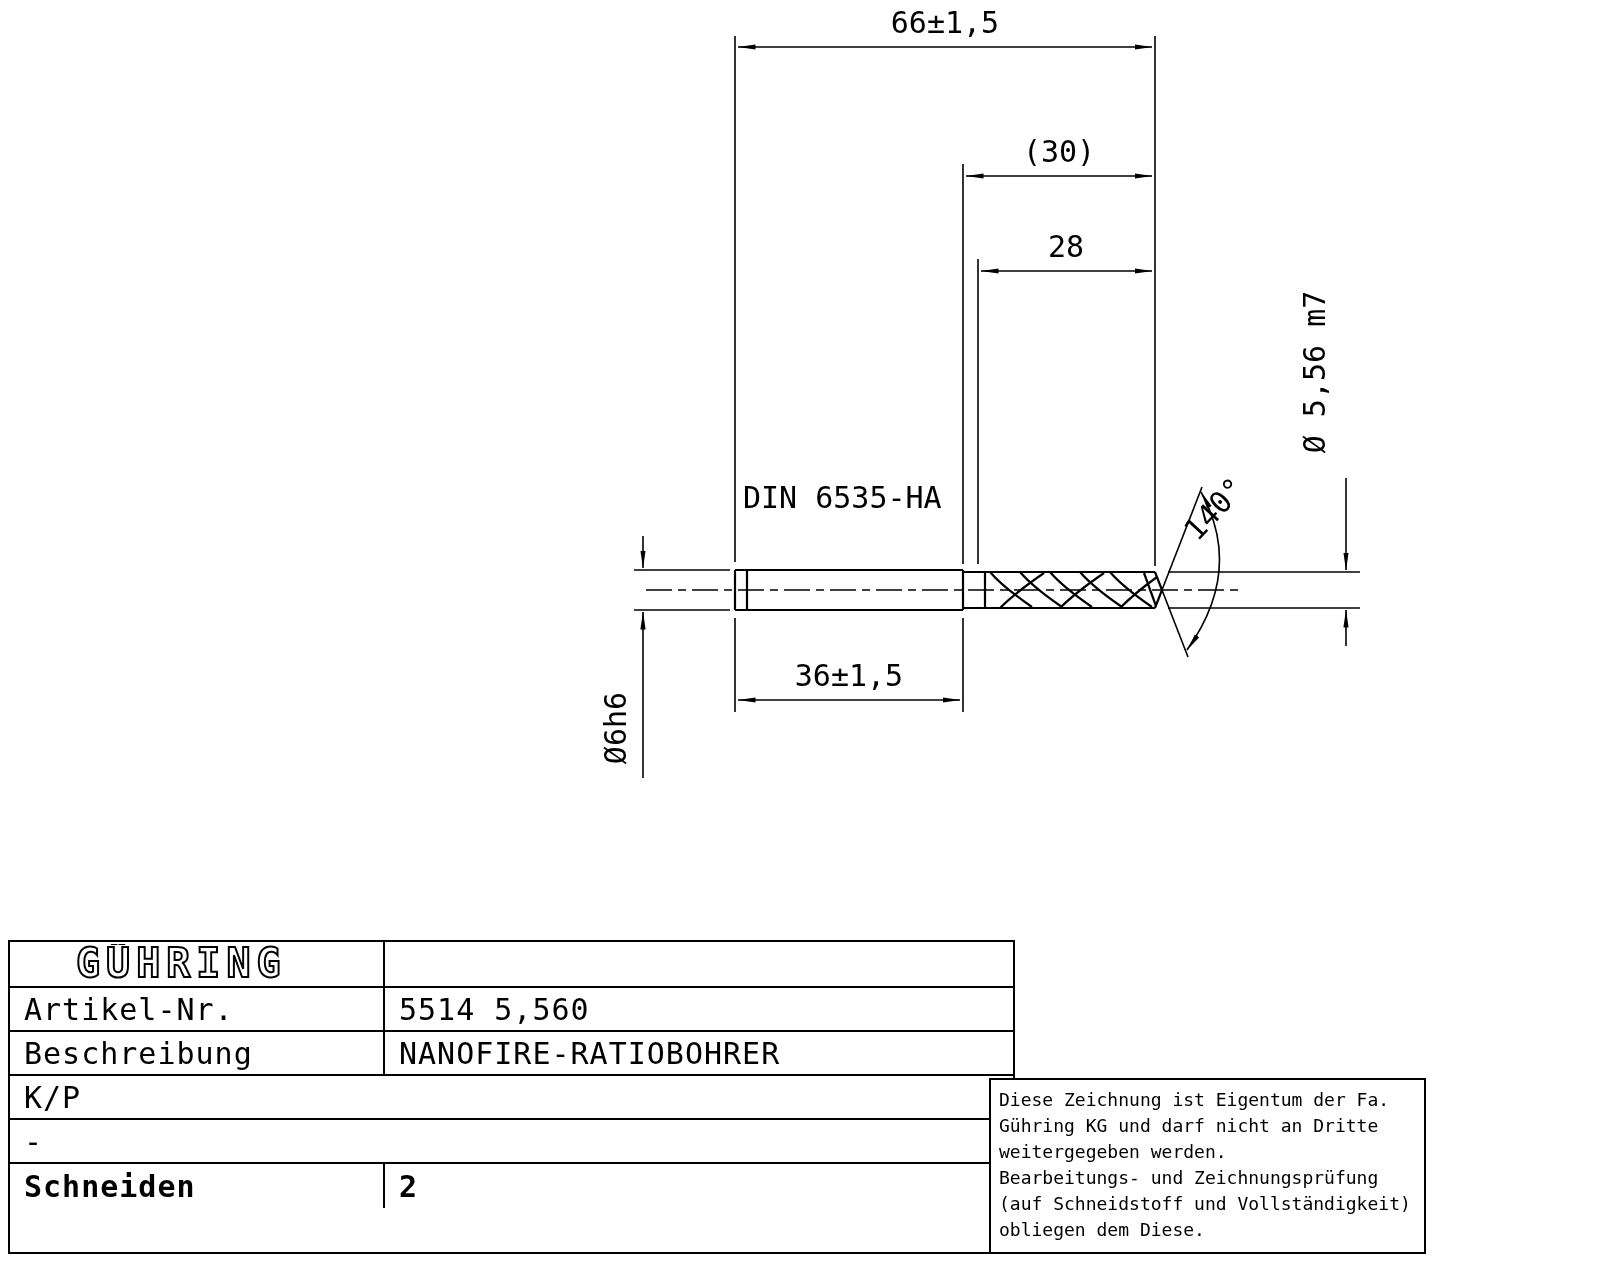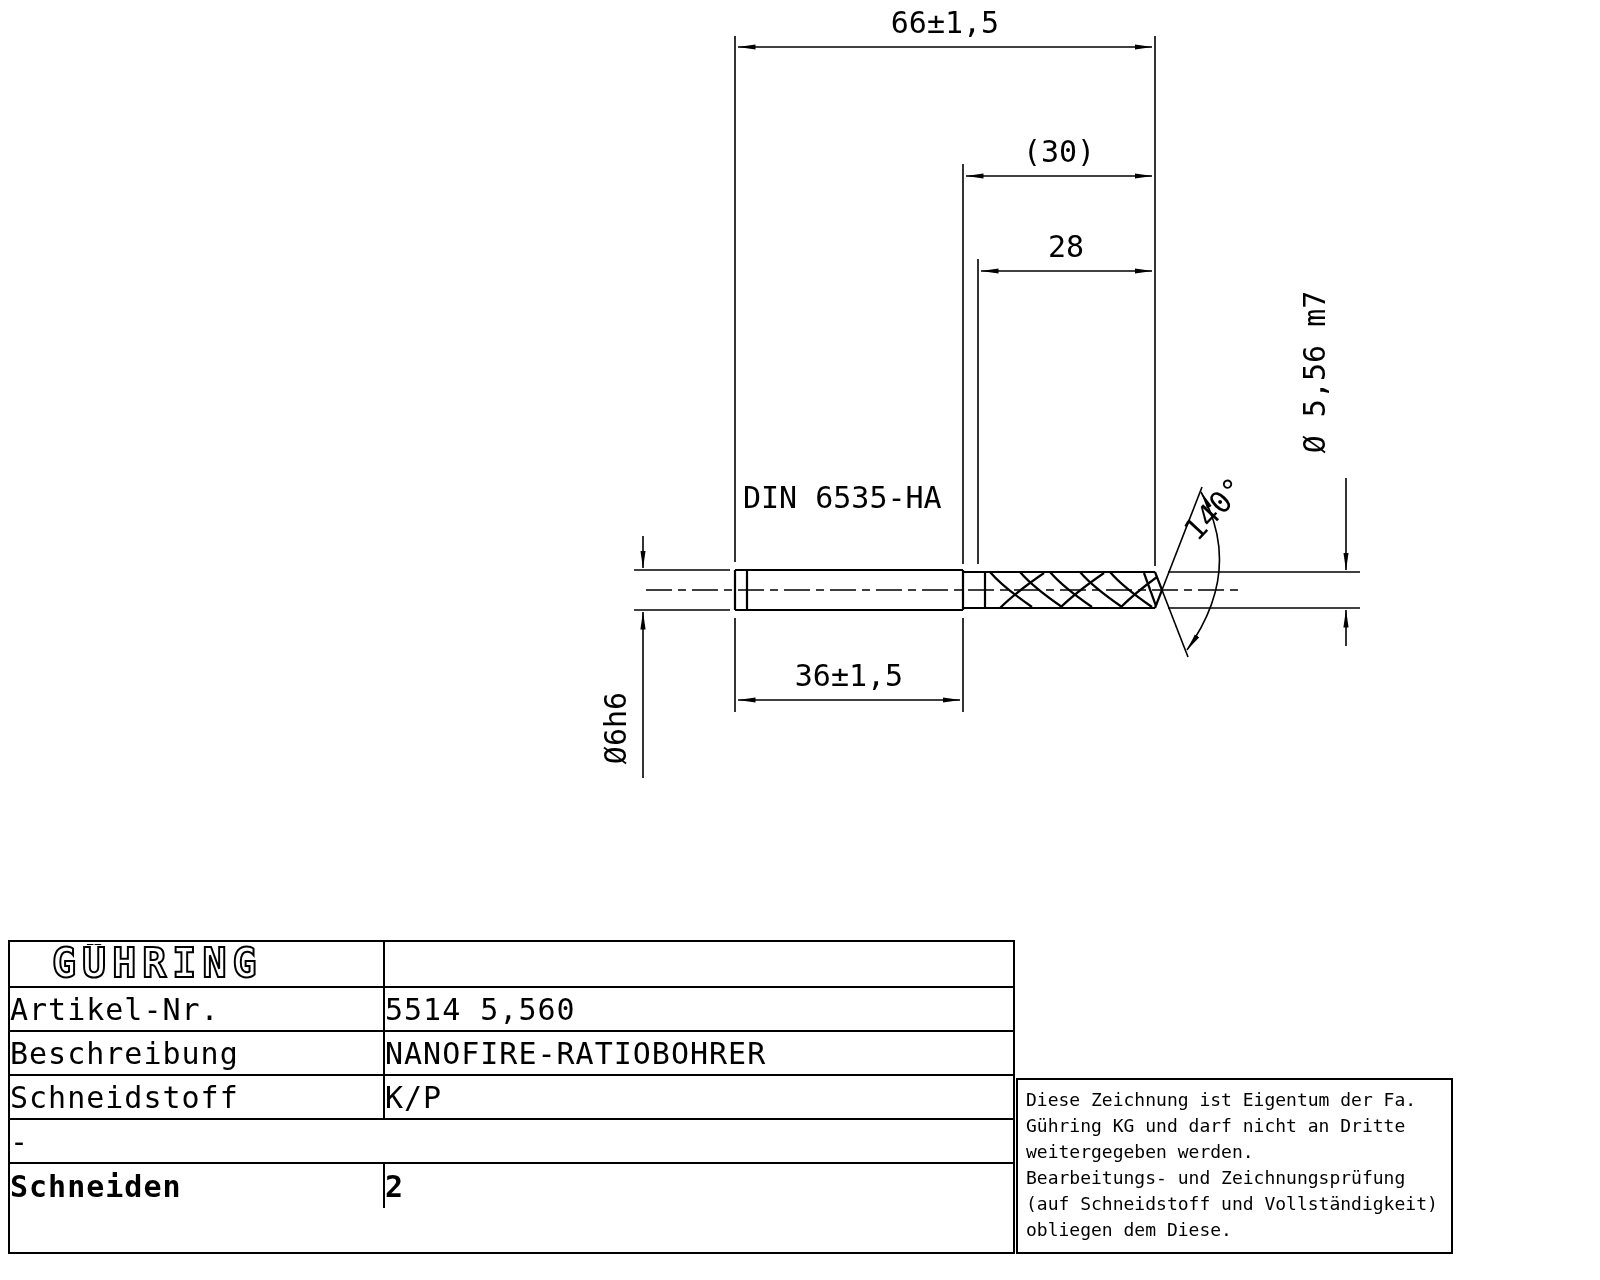--- a/index.html
+++ b/index.html
@@ -12,30 +12,30 @@
 
   
   .titleblock {
     position:absolute; left:8px; top:940px; width:1007px; height:314px;
     border:2px solid #000; box-sizing:border-box; background:#fff;
     display:grid; grid-template-rows:46px repeat(6, 44px);
   }
   .tb-row { display:grid; grid-template-columns:375px 1fr; border-bottom:2px solid #000; box-sizing:border-box; }
   .tb-row:last-child { border-bottom:none;font-weight:bold; }
   .tb-cell {
-    display:flex; align-items:center; 
+    display:flex; align-items:center; padding-left:14px;
     font-size:30px; letter-spacing:1px; white-space:nowrap; overflow:hidden;
     box-sizing:border-box;
   }
   .tb-cell.label { border-right:2px solid #000; }
-  .logo-cell { padding-left:40px; }
+  .logo-cell { padding-left:64px; }
 
   
   .disclaimer {
-    position:absolute; left:1016px; top:1078px; width:437px; height:176px;
+    position:absolute; left:989px; top:1078px; width:437px; height:176px;
     border:2px solid #000; box-sizing:border-box; background:#fff;
     padding:7px 8px; font-size:18px; line-height:26px; white-space:nowrap;
   }
 </style>
 </head>
 <body>
 
 <div class="page">
 
   <svg class="drawing" width="1600" height="940" viewBox="0 0 1600 940">
@@ -134,21 +134,20 @@
 
     <div class="tb-row">
       <div class="tb-cell label">Artikel-Nr.</div>
       <div class="tb-cell value">5514 5,560</div>
     </div>
     <div class="tb-row">
       <div class="tb-cell label">Beschreibung</div>
       <div class="tb-cell value">NANOFIRE-RATIOBOHRER</div>
     </div>
     <div class="tb-row">
-      <div class="tb-cell label">Schneidstoff</div>
       <div class="tb-cell value">K/P</div>
     </div>
     <div class="tb-row">
       <div class="tb-cell value">-</div>
     </div>
     <div class="tb-row">
       <div class="tb-cell label">Schneiden</div>
       <div class="tb-cell value">2</div>
     </div>
   </div>

